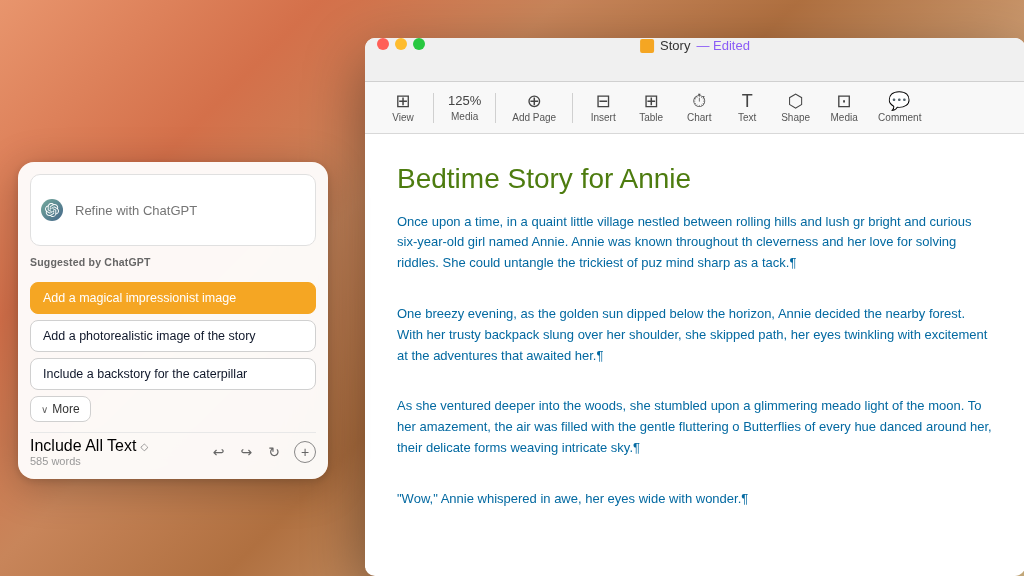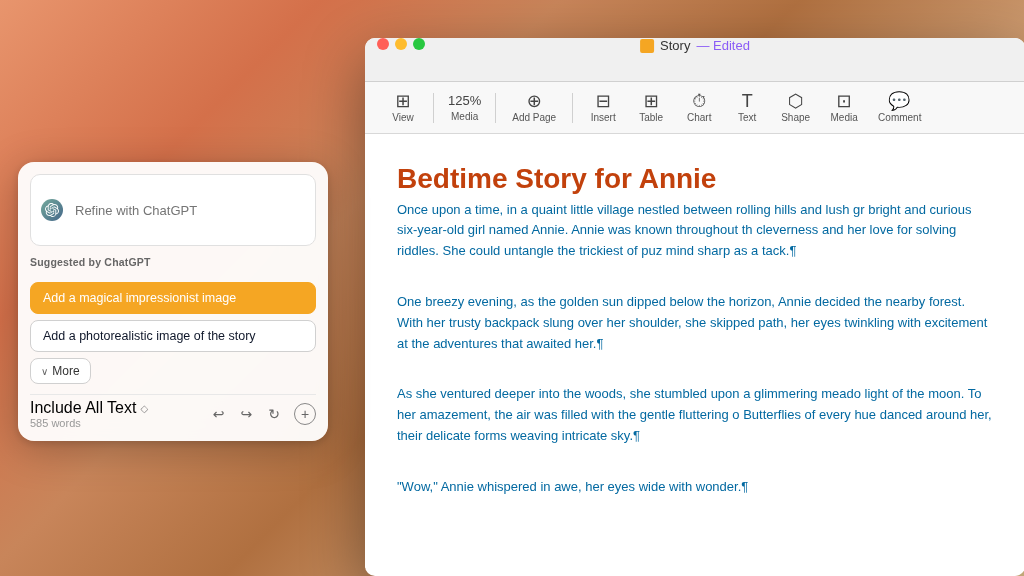--- a/index.html
+++ b/index.html
@@ -141,23 +141,23 @@
     
     .doc-content {
       padding: 28px 32px;
       overflow: hidden;
       height: calc(538px - 104px);
       background: white;
     }
 
     .doc-title {
       font-size: 28px;
-      font-weight: 700;
-      color: #c2410c;
-      margin-bottom: 4px;
+      font-weight: 400;
+      color: #4d7c0f;
+      margin-bottom: 16px;
       line-height: 1.2;
     }
 
     .doc-paragraph {
       font-size: 13px;
       line-height: 1.6;
       color: #0369a1;
       margin-bottom: 8px;
     }
 
@@ -409,20 +409,21 @@
     <input class="refine-input" type="text" placeholder="Refine with ChatGPT" style="">
   </div>
 
   
   <div class="suggested-label">Suggested by ChatGPT</div>
 
   
   <div>
     <button class="suggestion-btn active">Add a magical impressionist image</button>
     <button class="suggestion-btn">Add a photorealistic image of the story</button>
+    <button class="suggestion-btn">Include a backstory for the caterpillar</button>
   </div>
 
   
   <button class="more-btn">
     <span class="more-chevron">∨</span>
     <span>More</span>
   </button>
 
   
   <div class="panel-footer">

